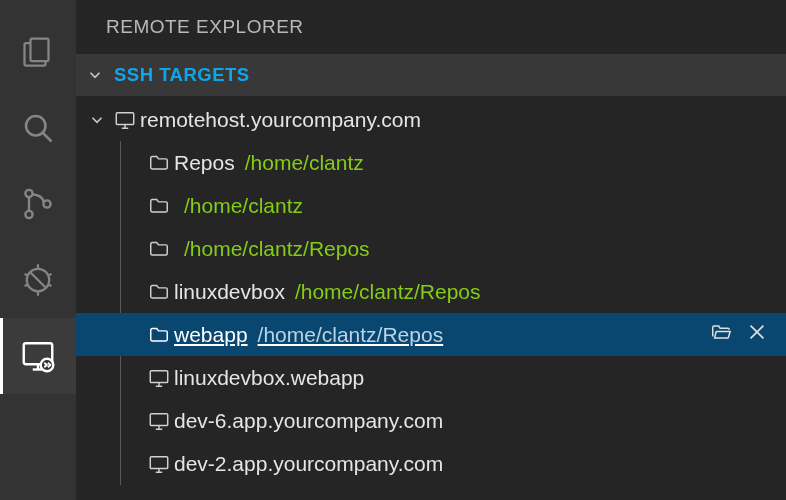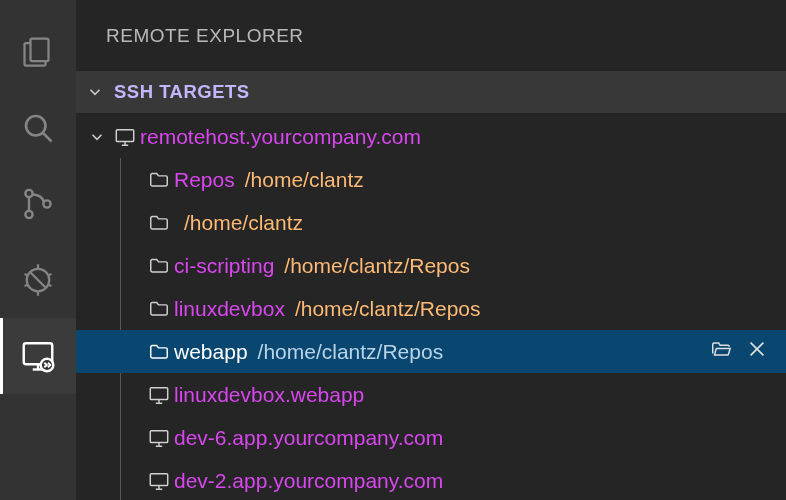--- a/index.html
+++ b/index.html
@@ -49,67 +49,67 @@
 
   
   .panel {
     flex: 1;
     background: #252526;
     display: flex;
     flex-direction: column;
     min-width: 0;
   }
   .panel-title {
-    height: 71px;
+    height: 54px;
     display: flex;
     align-items: center;
     padding-left: 30px;
     color: #b9b9b9;
     font-size: 19px;
     letter-spacing: 0.5px;
     background: #252526;
   }
   .section-header {
     height: 42px;
     display: flex;
     align-items: center;
     padding-left: 6px;
     gap: 6px;
     background: #383838;
-    color: #c4b5fd;
+    color: #0ea5e9;
     font-weight: 700;
     font-size: 18.5px;
     letter-spacing: 0.5px;
     cursor: pointer;
   }
   .section-header .chevron { width: 26px; display:flex; justify-content:center; color:#c9c9c9; }
 
   .tree { flex:1; overflow:hidden; padding-top:2px; }
   .row {
     height: 43px;
     display:flex;
     align-items:center;
     color:#d0d0d0;
     cursor:pointer;
     white-space: nowrap;
     position: relative;
   }
-  .row.selected { background:#094771; color:#ffffff; }
+  .row.selected { background:#094771; color:#ffffff;text-decoration:underline; }
   .row .indent-guide {
     position:absolute;
     top:0; bottom:0;
     width:1px;
     background:#585858;
   }
   .row .twisty { width:26px; display:flex; justify-content:center; color:#c9c9c9; flex-shrink:0; }
   .row .icon { width:30px; display:flex; justify-content:center; align-items:center; flex-shrink:0; }
   .row .icon svg { width:22px; height:22px; }
-  .row .label { font-size:21px; color:#d946ef; }
+  .row .label { font-size:21px; color:#e5e5e5; }
   .row.selected .label { color:#ffffff; }
-  .row .path { font-size:21px; color:#fdba74; margin-left:10px; }
+  .row .path { font-size:21px; color:#84cc16; margin-left:10px; }
   .row.selected .path { color:#b9d4e8; }
 
   .row .actions {
     margin-left:auto;
     display:flex;
     align-items:center;
     gap:14px;
     padding-right:18px;
     color:#e0e0e0;
   }
@@ -223,21 +223,20 @@
       </div>
 
       <div class="row">
         <span class="indent-guide" style="left:44px"></span>
         <span class="pad" style="width:68px"></span>
         <span class="icon">
             <svg viewBox="0 0 24 24" fill="none" stroke="currentColor" stroke-width="1.6">
               <path d="M3 6.5a1.5 1.5 0 0 1 1.5-1.5h5l2 2.5h8a1.5 1.5 0 0 1 1.5 1.5v8A1.5 1.5 0 0 1 19.5 18.5h-15A1.5 1.5 0 0 1 3 17V6.5z"></path>
             </svg>
           </span>
-        <span class="label">ci-scripting</span>
         <span class="path">/home/clantz/Repos</span>
       </div>
 
       <div class="row">
         <span class="indent-guide" style="left:44px"></span>
         <span class="pad" style="width:68px"></span>
         <span class="icon">
             <svg viewBox="0 0 24 24" fill="none" stroke="currentColor" stroke-width="1.6">
               <path d="M3 6.5a1.5 1.5 0 0 1 1.5-1.5h5l2 2.5h8a1.5 1.5 0 0 1 1.5 1.5v8A1.5 1.5 0 0 1 19.5 18.5h-15A1.5 1.5 0 0 1 3 17V6.5z"></path>
             </svg>

